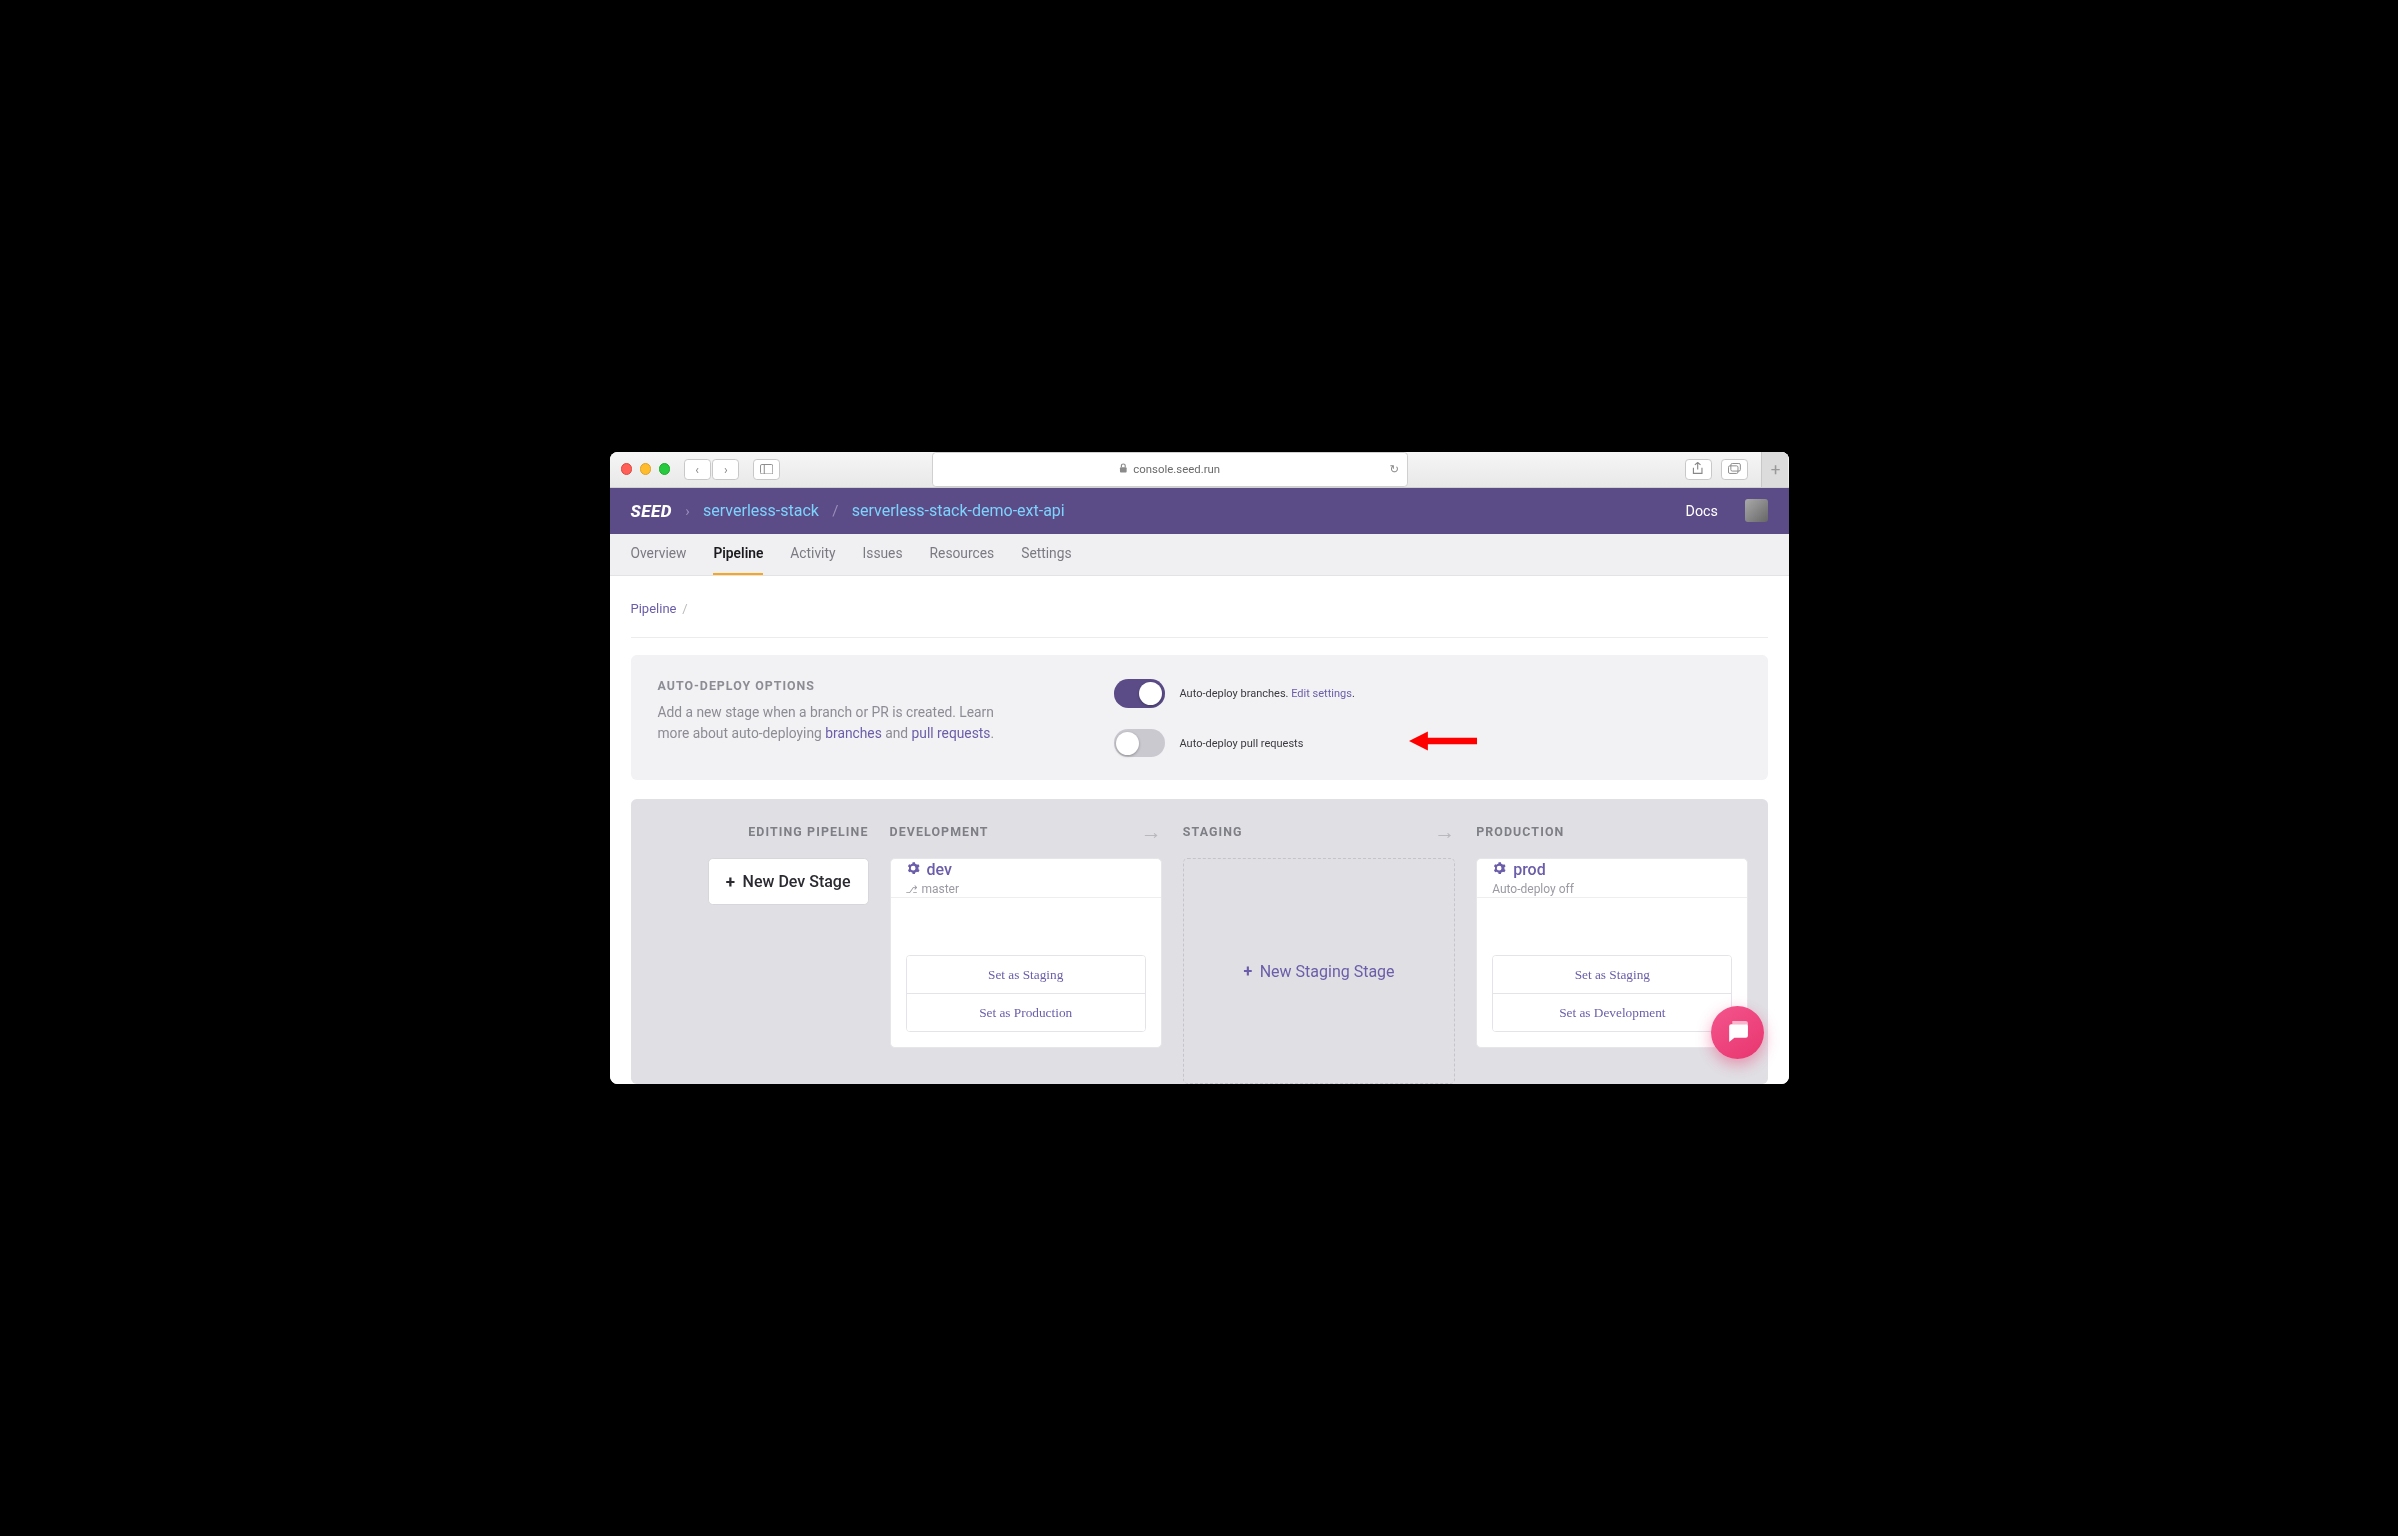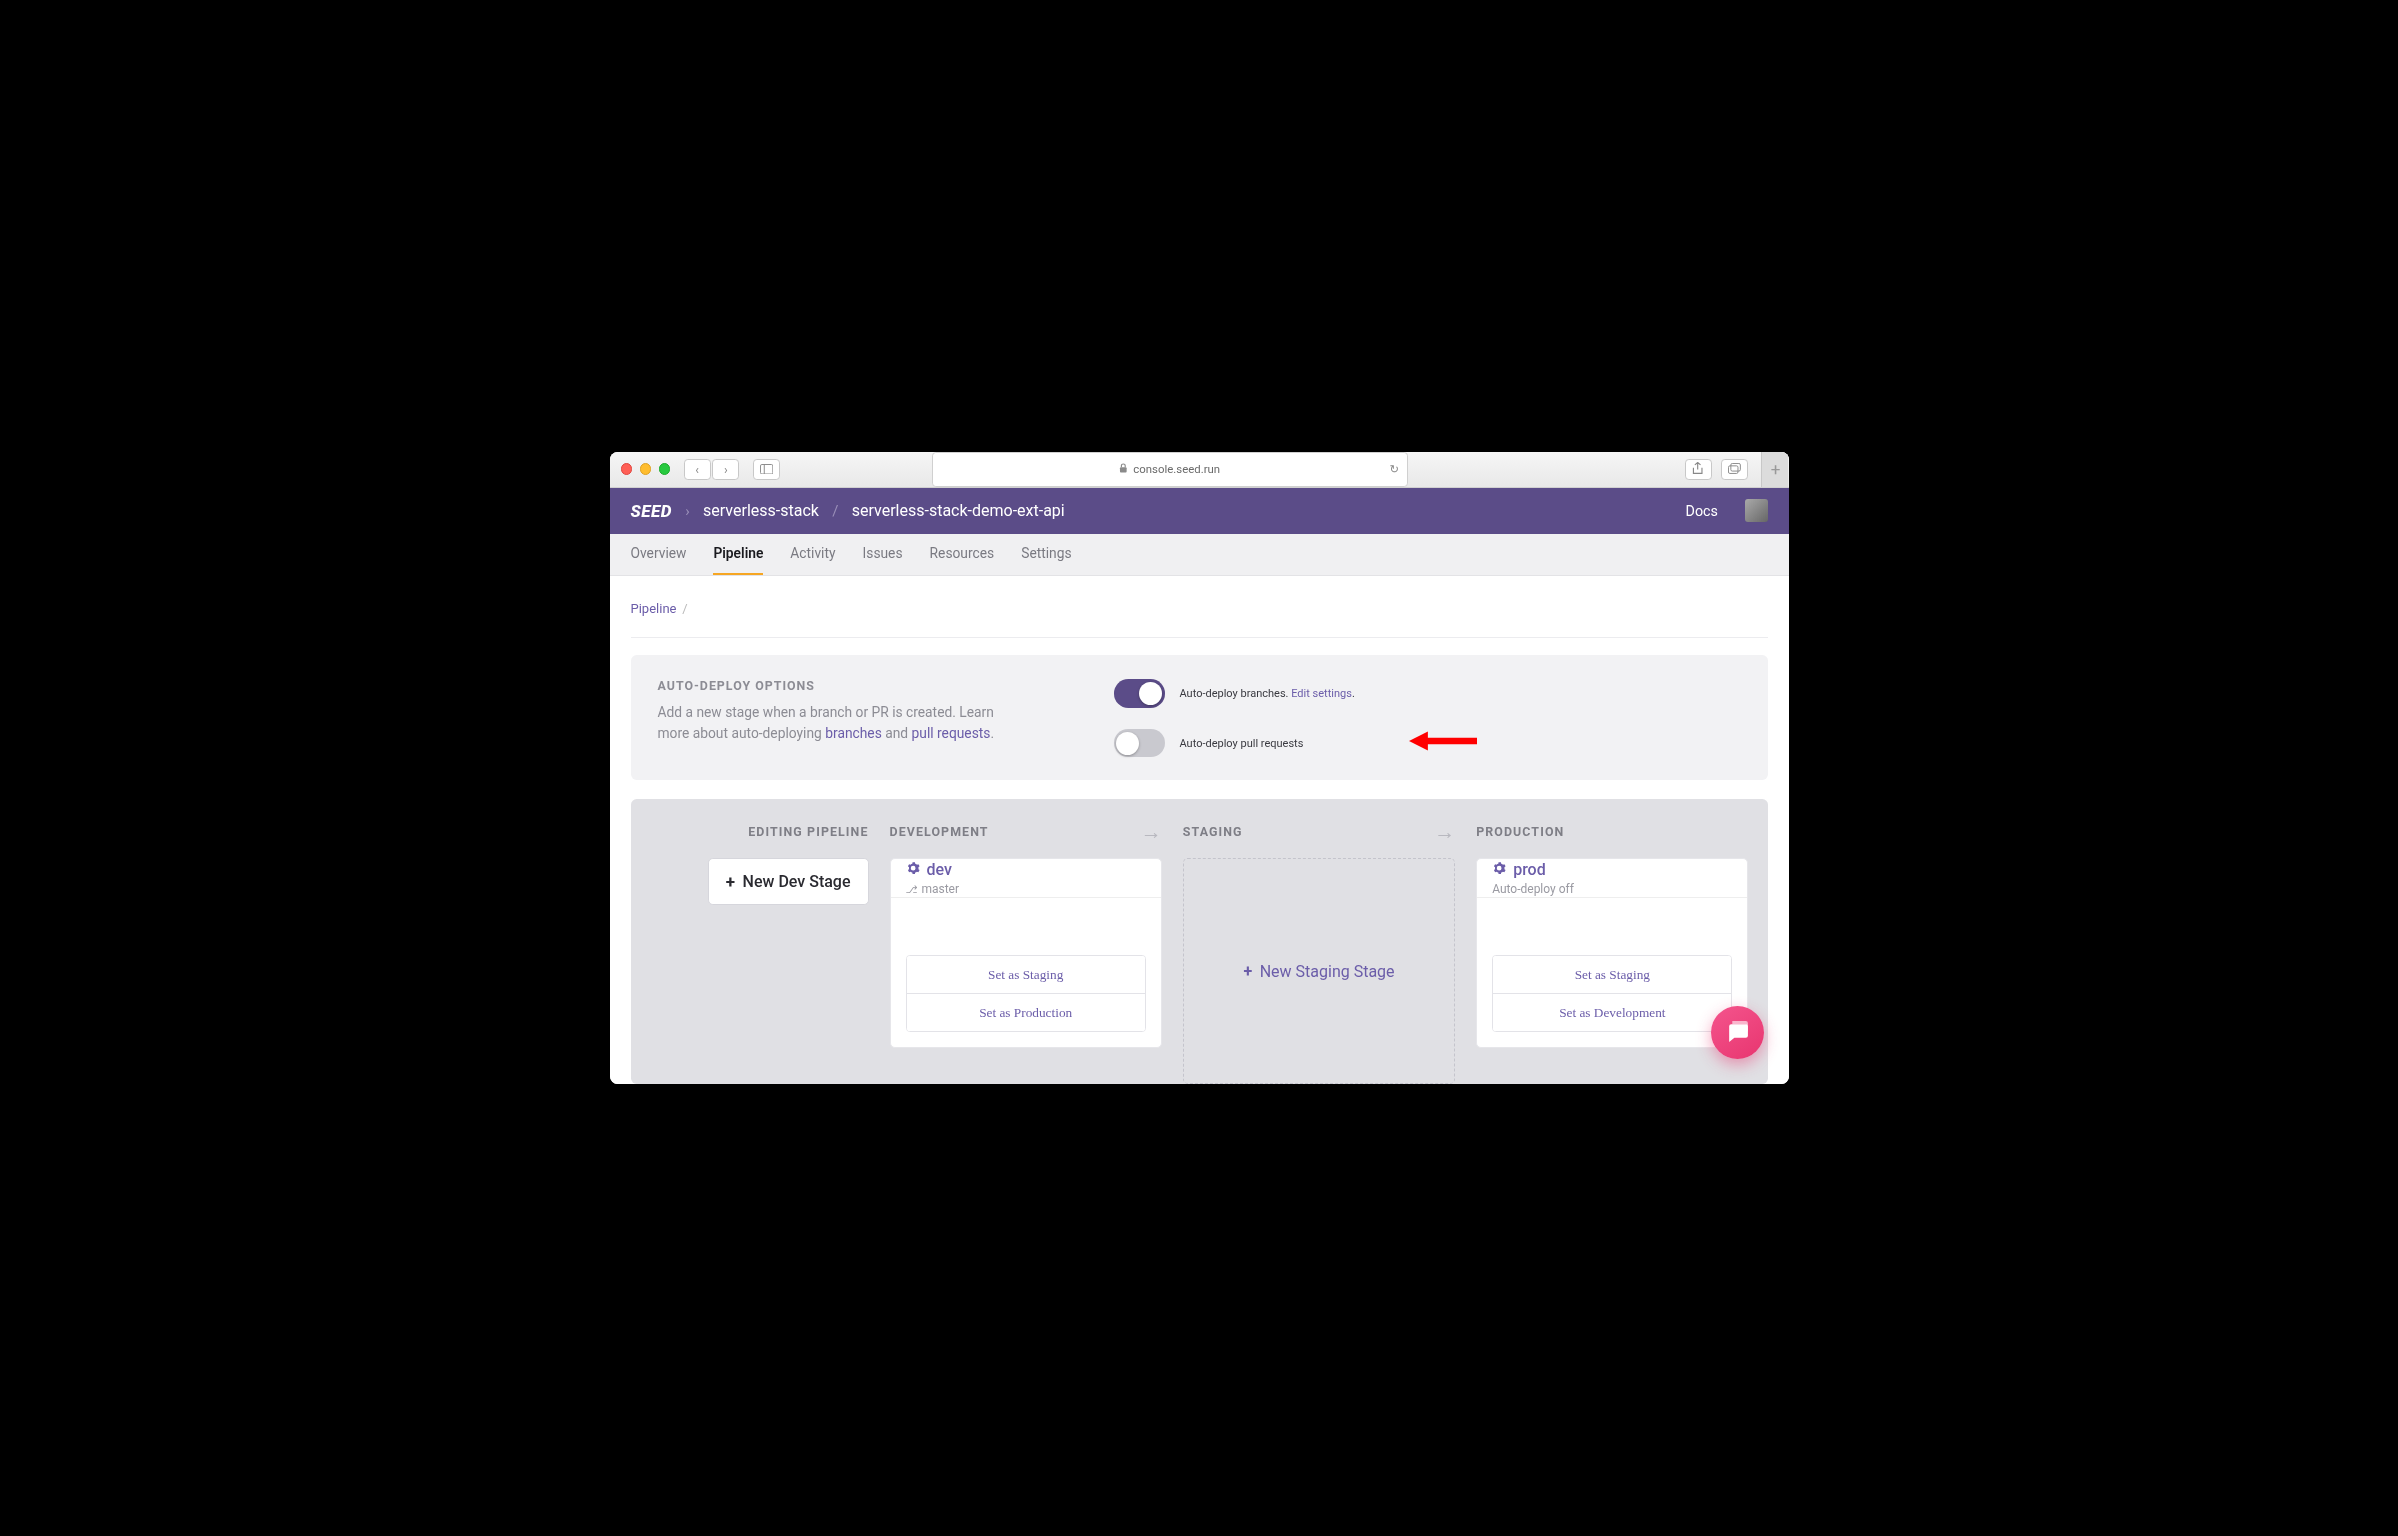--- a/index.html
+++ b/index.html
@@ -20,21 +20,21 @@
 .addr { flex: 1; max-width: 476px; margin: 0 auto; height: 35px; background: #fff; border: 1px solid #d0d0d0; border-radius: 3.8px; display: flex; align-items: center; justify-content: center; gap: 5.7px; color: #6a6a6a; font-size: 11.4px; position: relative; }
 .addr .reload { position: absolute; right: 7.6px; color: #888; }
 .right-btns { display: flex; gap: 9.5px; margin-left: auto; align-items: center; }
 .tool-btn { width: 27px; height: 21px; border: 1px solid #c8c8c8; background: #fff; border-radius: 3.8px; display:flex; align-items:center; justify-content:center; color:#888; font-size: 12.4px; }
 .newtab { width: 27px; height: 36px; background: #dcdcdc; display:flex; align-items:center; justify-content:center; color:#999; font-size:17px; margin-right:-11.4px; margin-left:3.8px; border-left:1px solid #c8c8c8;}
 
 
 .purple-header { background: #5b4c88; color: #fff; height: 46px; display: flex; align-items: center; padding: 0 21px; gap: 13.3px; }
 .logo { font-weight: 800; font-style: italic; font-size: 17px; letter-spacing: 0.5px; }
 .crumb-sep { color: #9a8fb8; }
-.crumb { color: #ffffff; font-size: 16px; }
+.crumb { color: #7dd3fc; font-size: 16px; }
 .purple-header .spacer { flex: 1; }
 .docs-link { color: #fff; font-size: 14.3px; margin-right: 13.3px; }
 .avatar { width: 23px; height: 23px; background: #ccc; border-radius: 2.9px; background-image: linear-gradient(135deg,#aaa,#666); }
 
 
 .tabnav { background: #f0f0f2; border-bottom: 1px solid #e3e3e6; display: flex; padding: 0 21px; gap: 27px; height: 42px; align-items: center; }
 .tabnav a { color: #7a7a82; font-size: 13.8px; text-decoration: none; height: 100%; display:flex; align-items:center; border-bottom: 2.9px solid transparent; }
 .tabnav a.active { color: #1a1a1f; font-weight: 600; border-bottom-color: #f6a623; }
 
 

